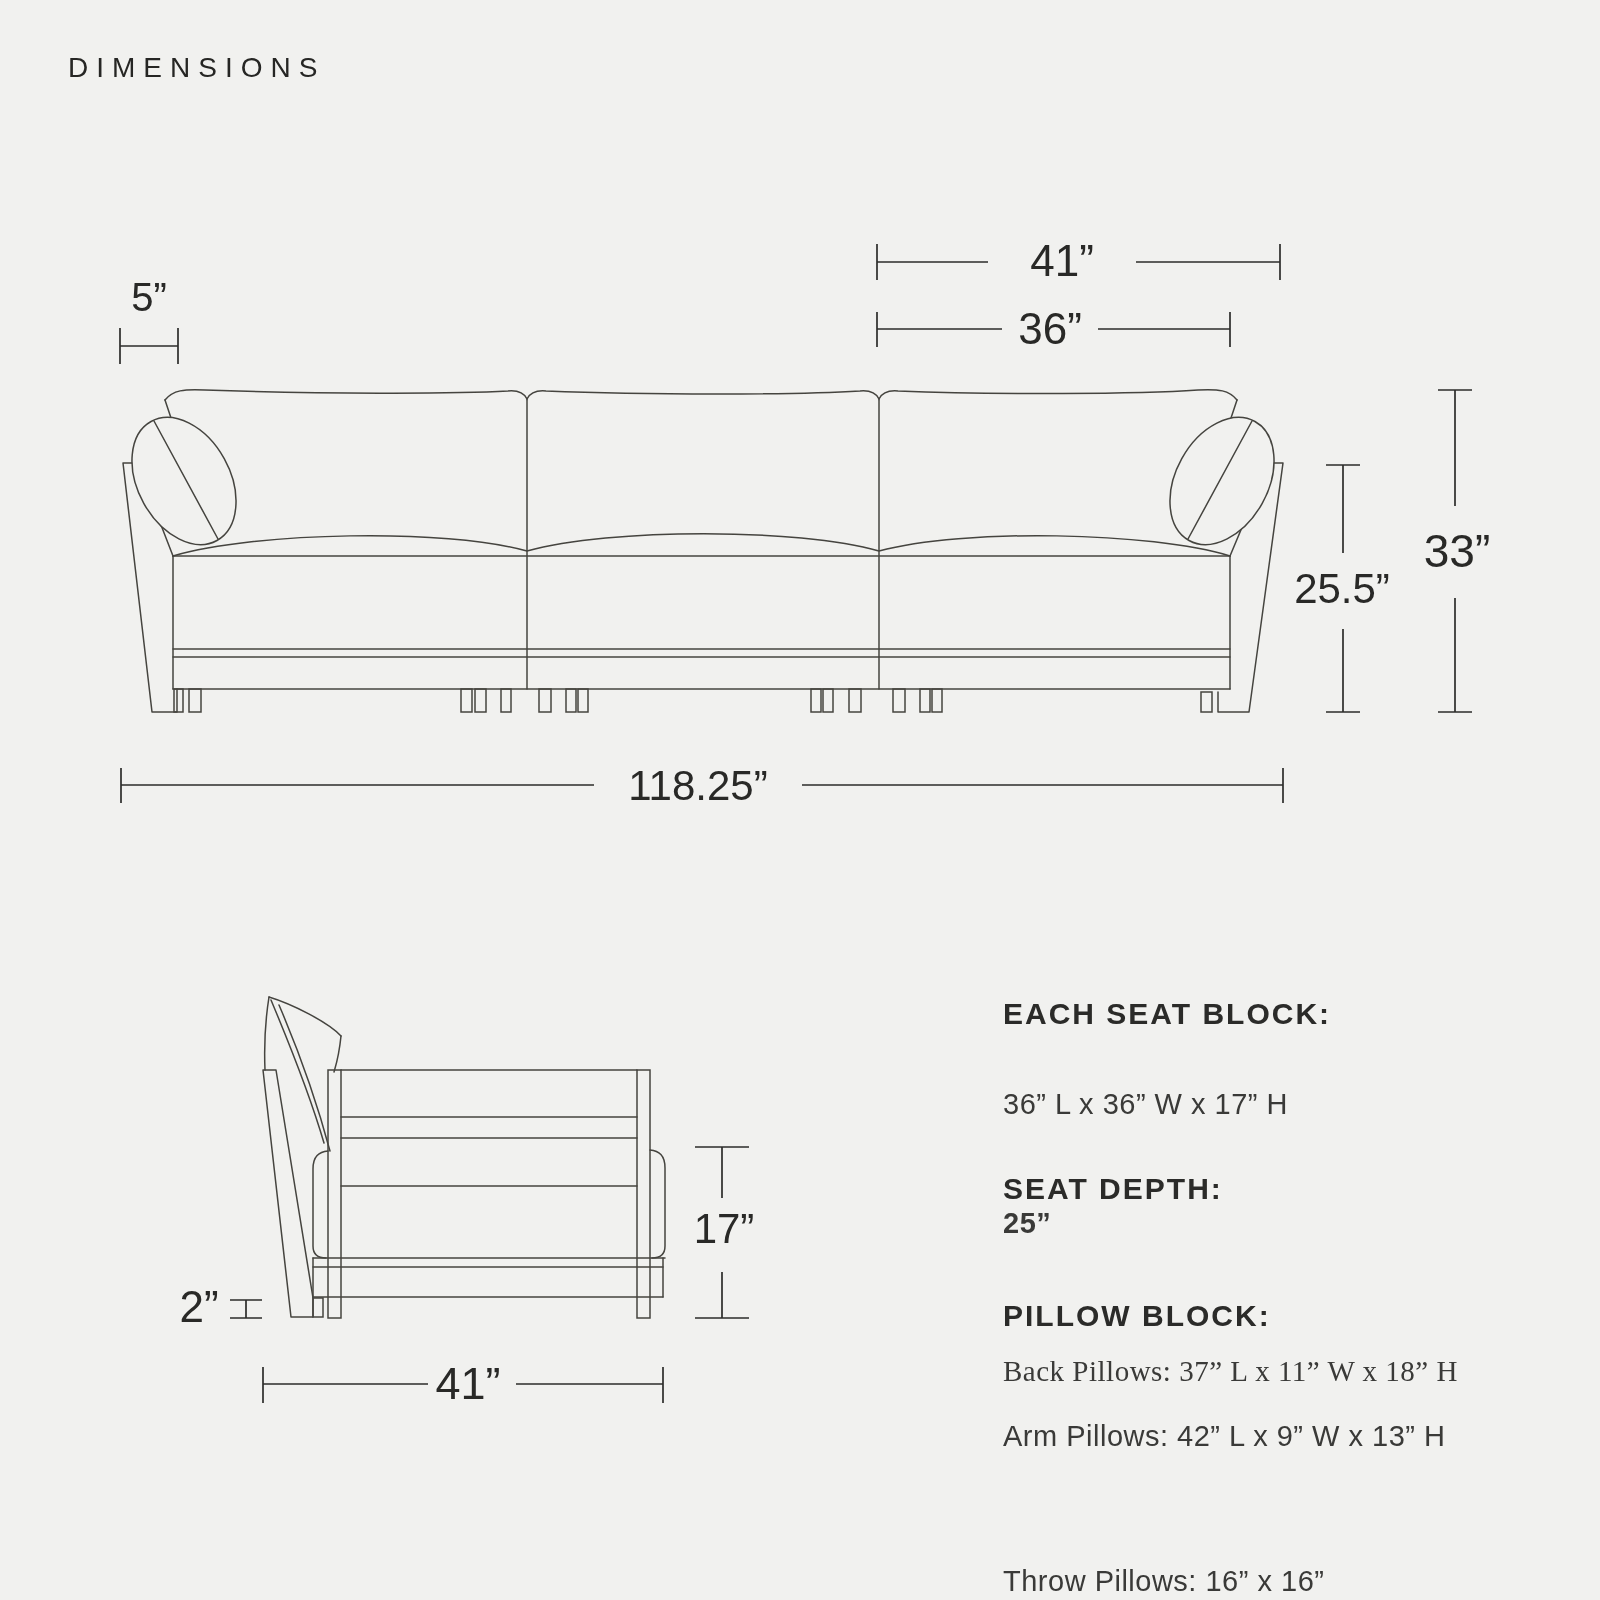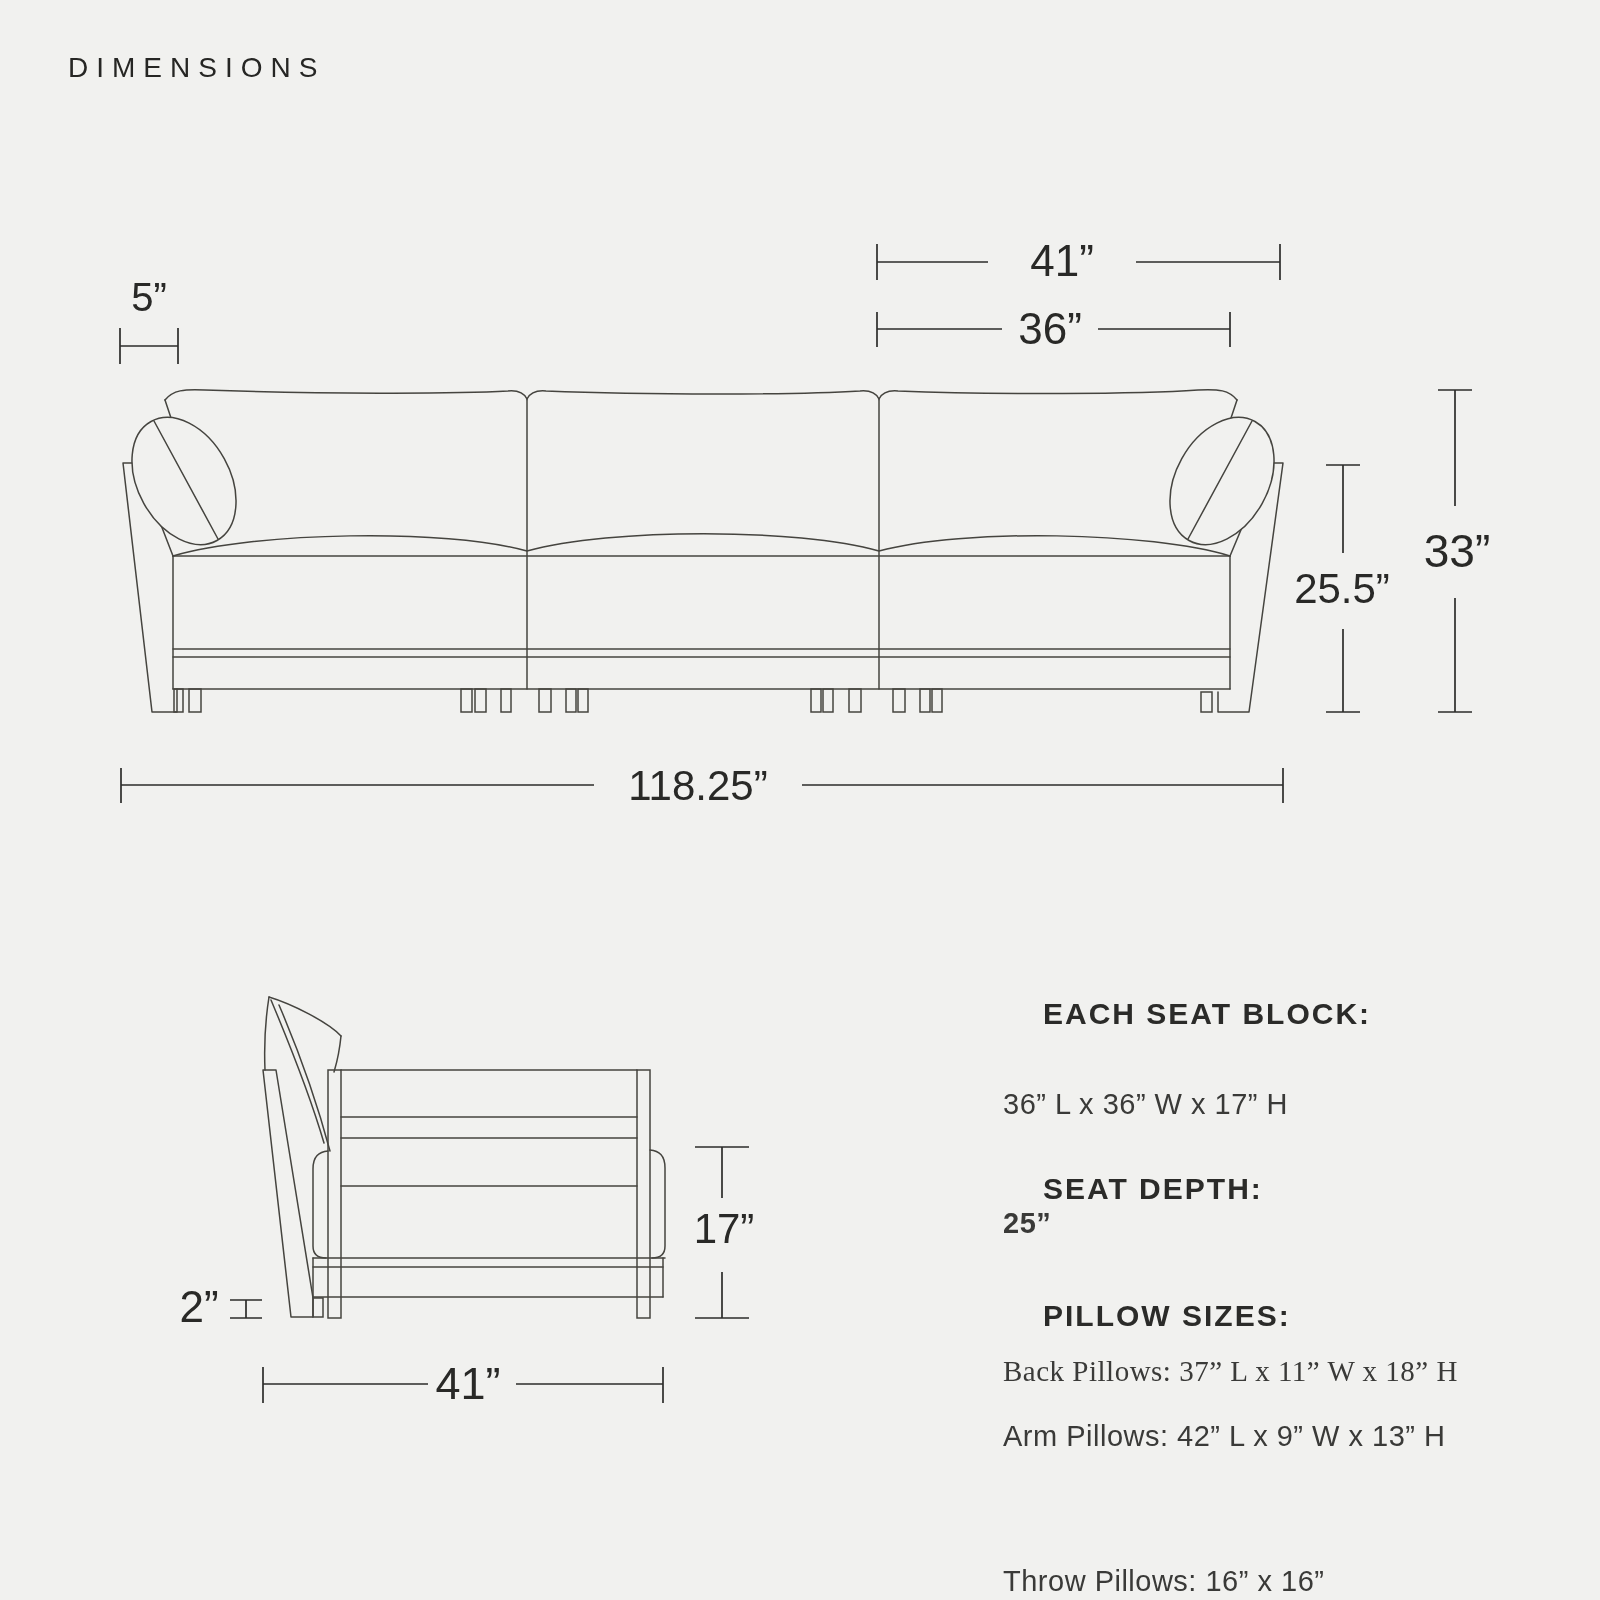--- a/index.html
+++ b/index.html
@@ -13,21 +13,21 @@
   }
   .page-title{
     position:absolute;left:58px;top:52px;
     font-size:28px;font-weight:400;letter-spacing:8px;
     color:#262624;
     margin-left:10px;
   }
   svg.drawing{position:absolute;left:0;top:0;}
   .spec-row{position:absolute;left:1003px;white-space:nowrap;}
   .spec-heading{
-    font-size:30px;font-weight:700;letter-spacing:2px;color:#2b2b29;margin-left:40px;
+    font-size:30px;font-weight:700;letter-spacing:2px;color:#2b2b29;
   }
   .spec-line{
     font-size:29px;font-weight:400;letter-spacing:0.5px;color:#3a3a38;
   }
   .dim-label{
     font-family:"Liberation Sans", sans-serif;
     fill:#29292          7;
   }
 </style>
 </head>
@@ -185,19 +185,19 @@
     </g>
   </svg>
 
   <div>
     <div class="spec-row spec-heading" style="top:997px;">EACH SEAT BLOCK:</div>
     <div class="spec-row spec-line" style="top:1088px;">36” L x 36” W x 17” H</div>
 
     <div class="spec-row spec-heading" style="top:1172px;">SEAT DEPTH:</div>
     <div class="spec-row spec-line" style="top:1207px;font-weight:bold;">25”</div>
 
-    <div class="spec-row spec-heading" style="top:1299px;">PILLOW SIZES:</div>
+    <div class="spec-row spec-heading" style="top:1299px;">PILLOW BLOCK:</div>
     <div class="spec-row spec-line" style="top:1355px;font-family:Liberation Serif, serif;">Back Pillows: 37” L x 11” W x 18” H</div>
     <div class="spec-row spec-line" style="top:1420px;">Arm Pillows: 42” L x 9” W x 13” H</div>
     <div class="spec-row spec-line" style="top:1565px;">Throw Pillows: 16” x 16”</div>
   </div>
 
 </div>
 
 </body></html>

